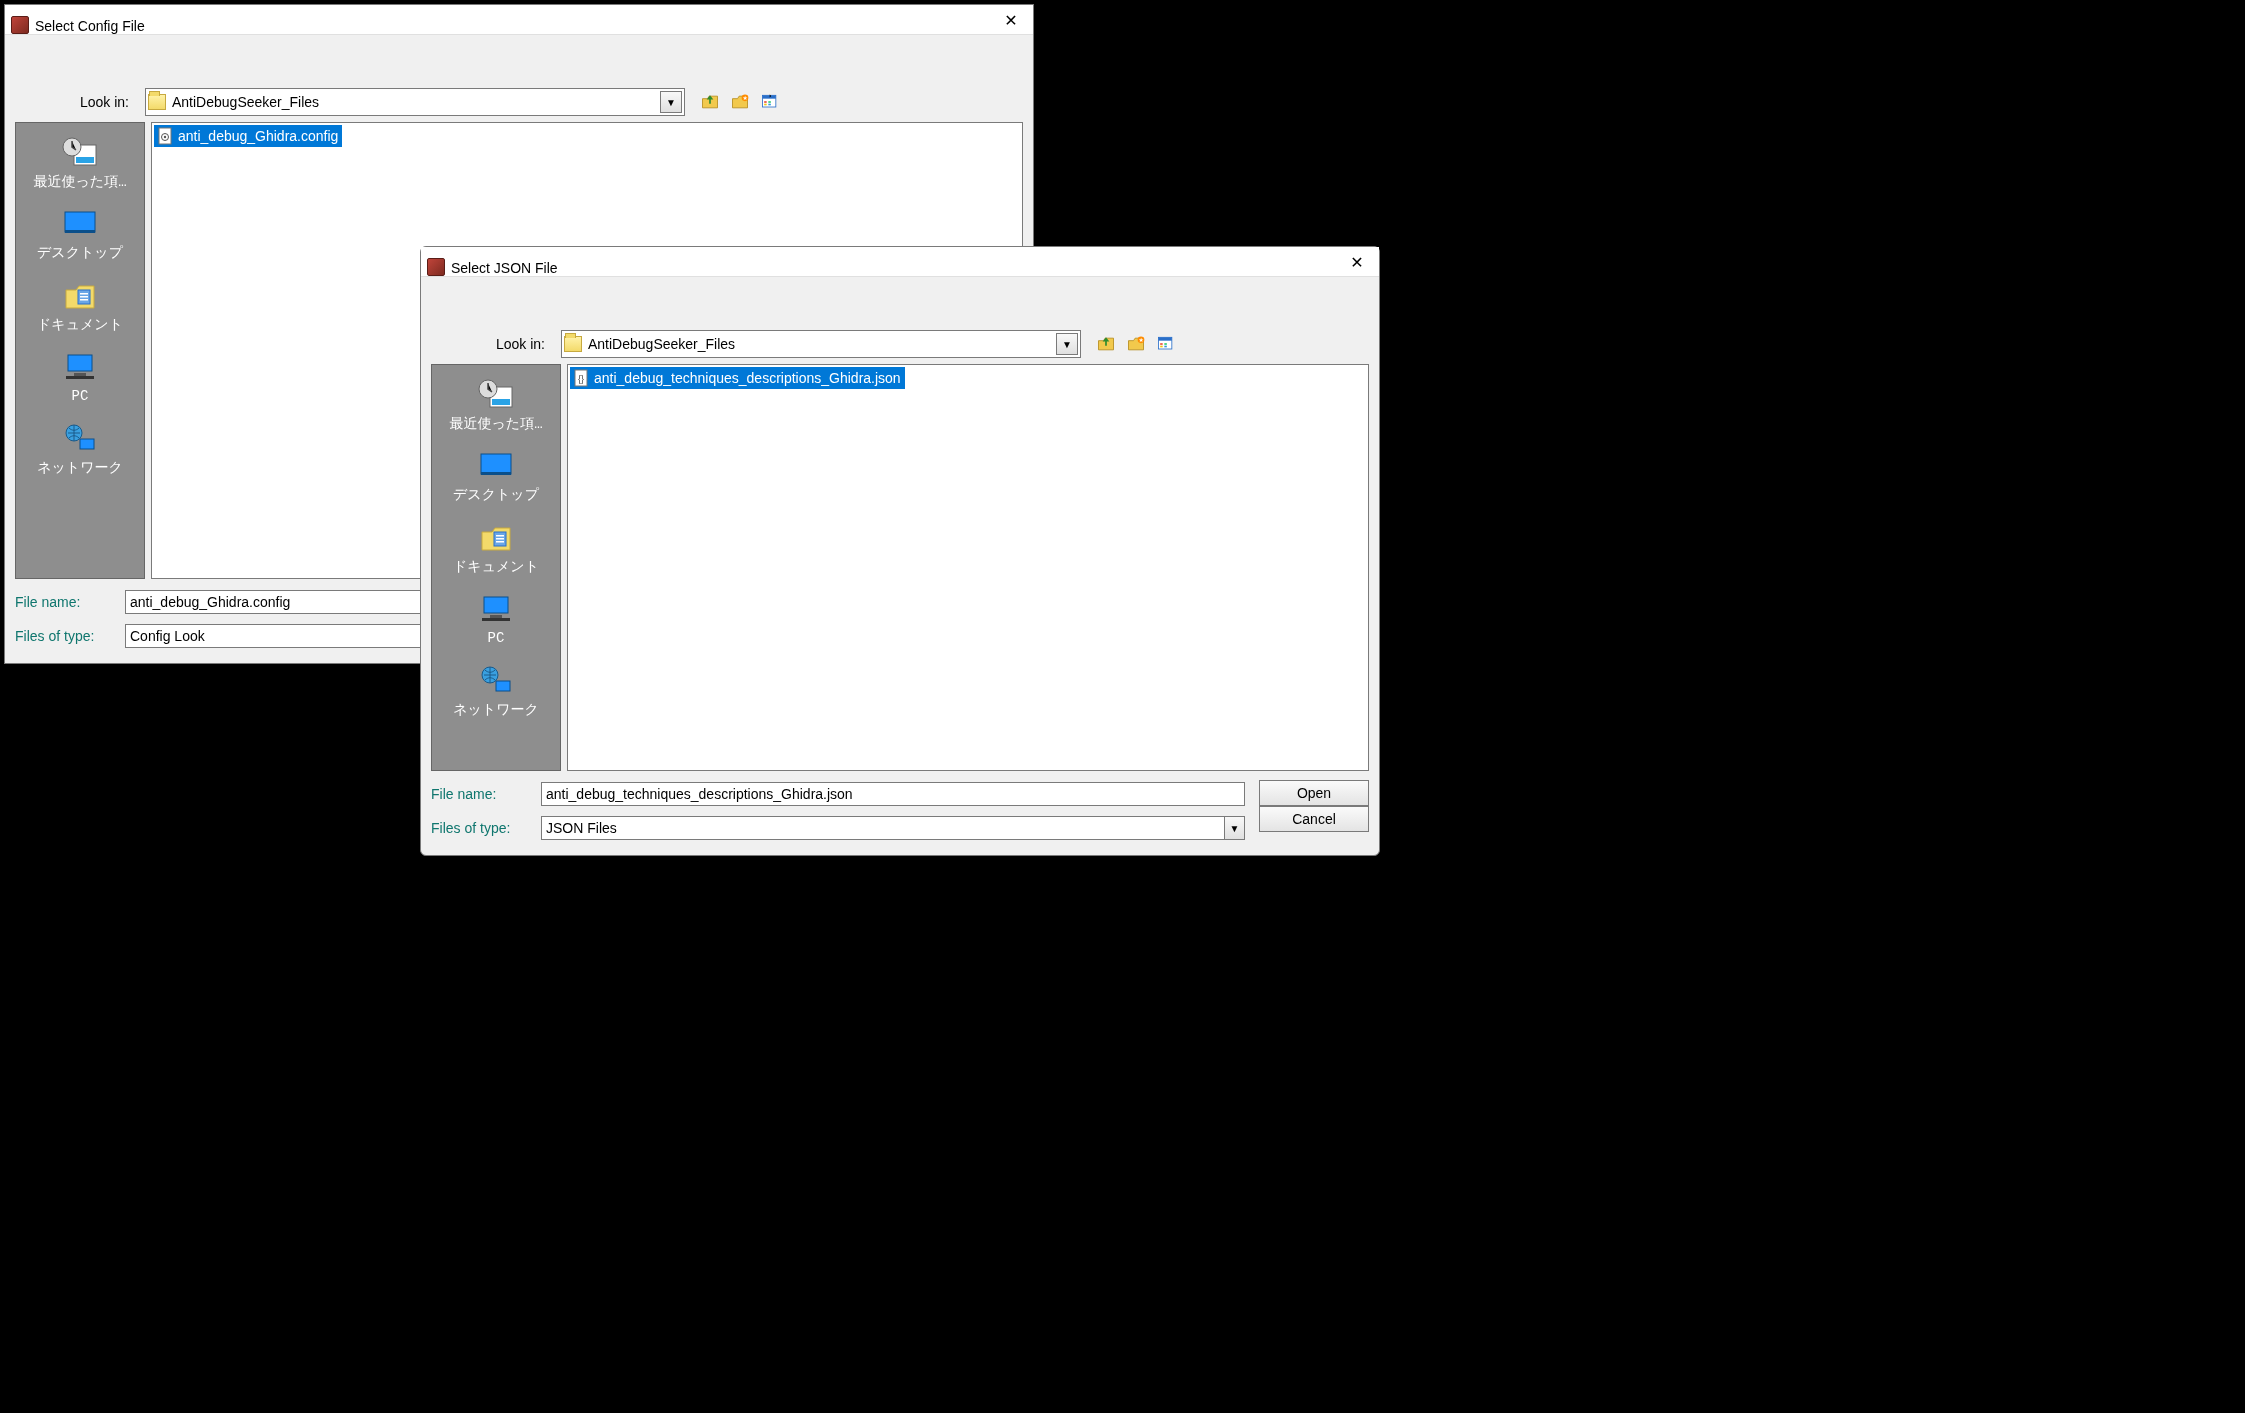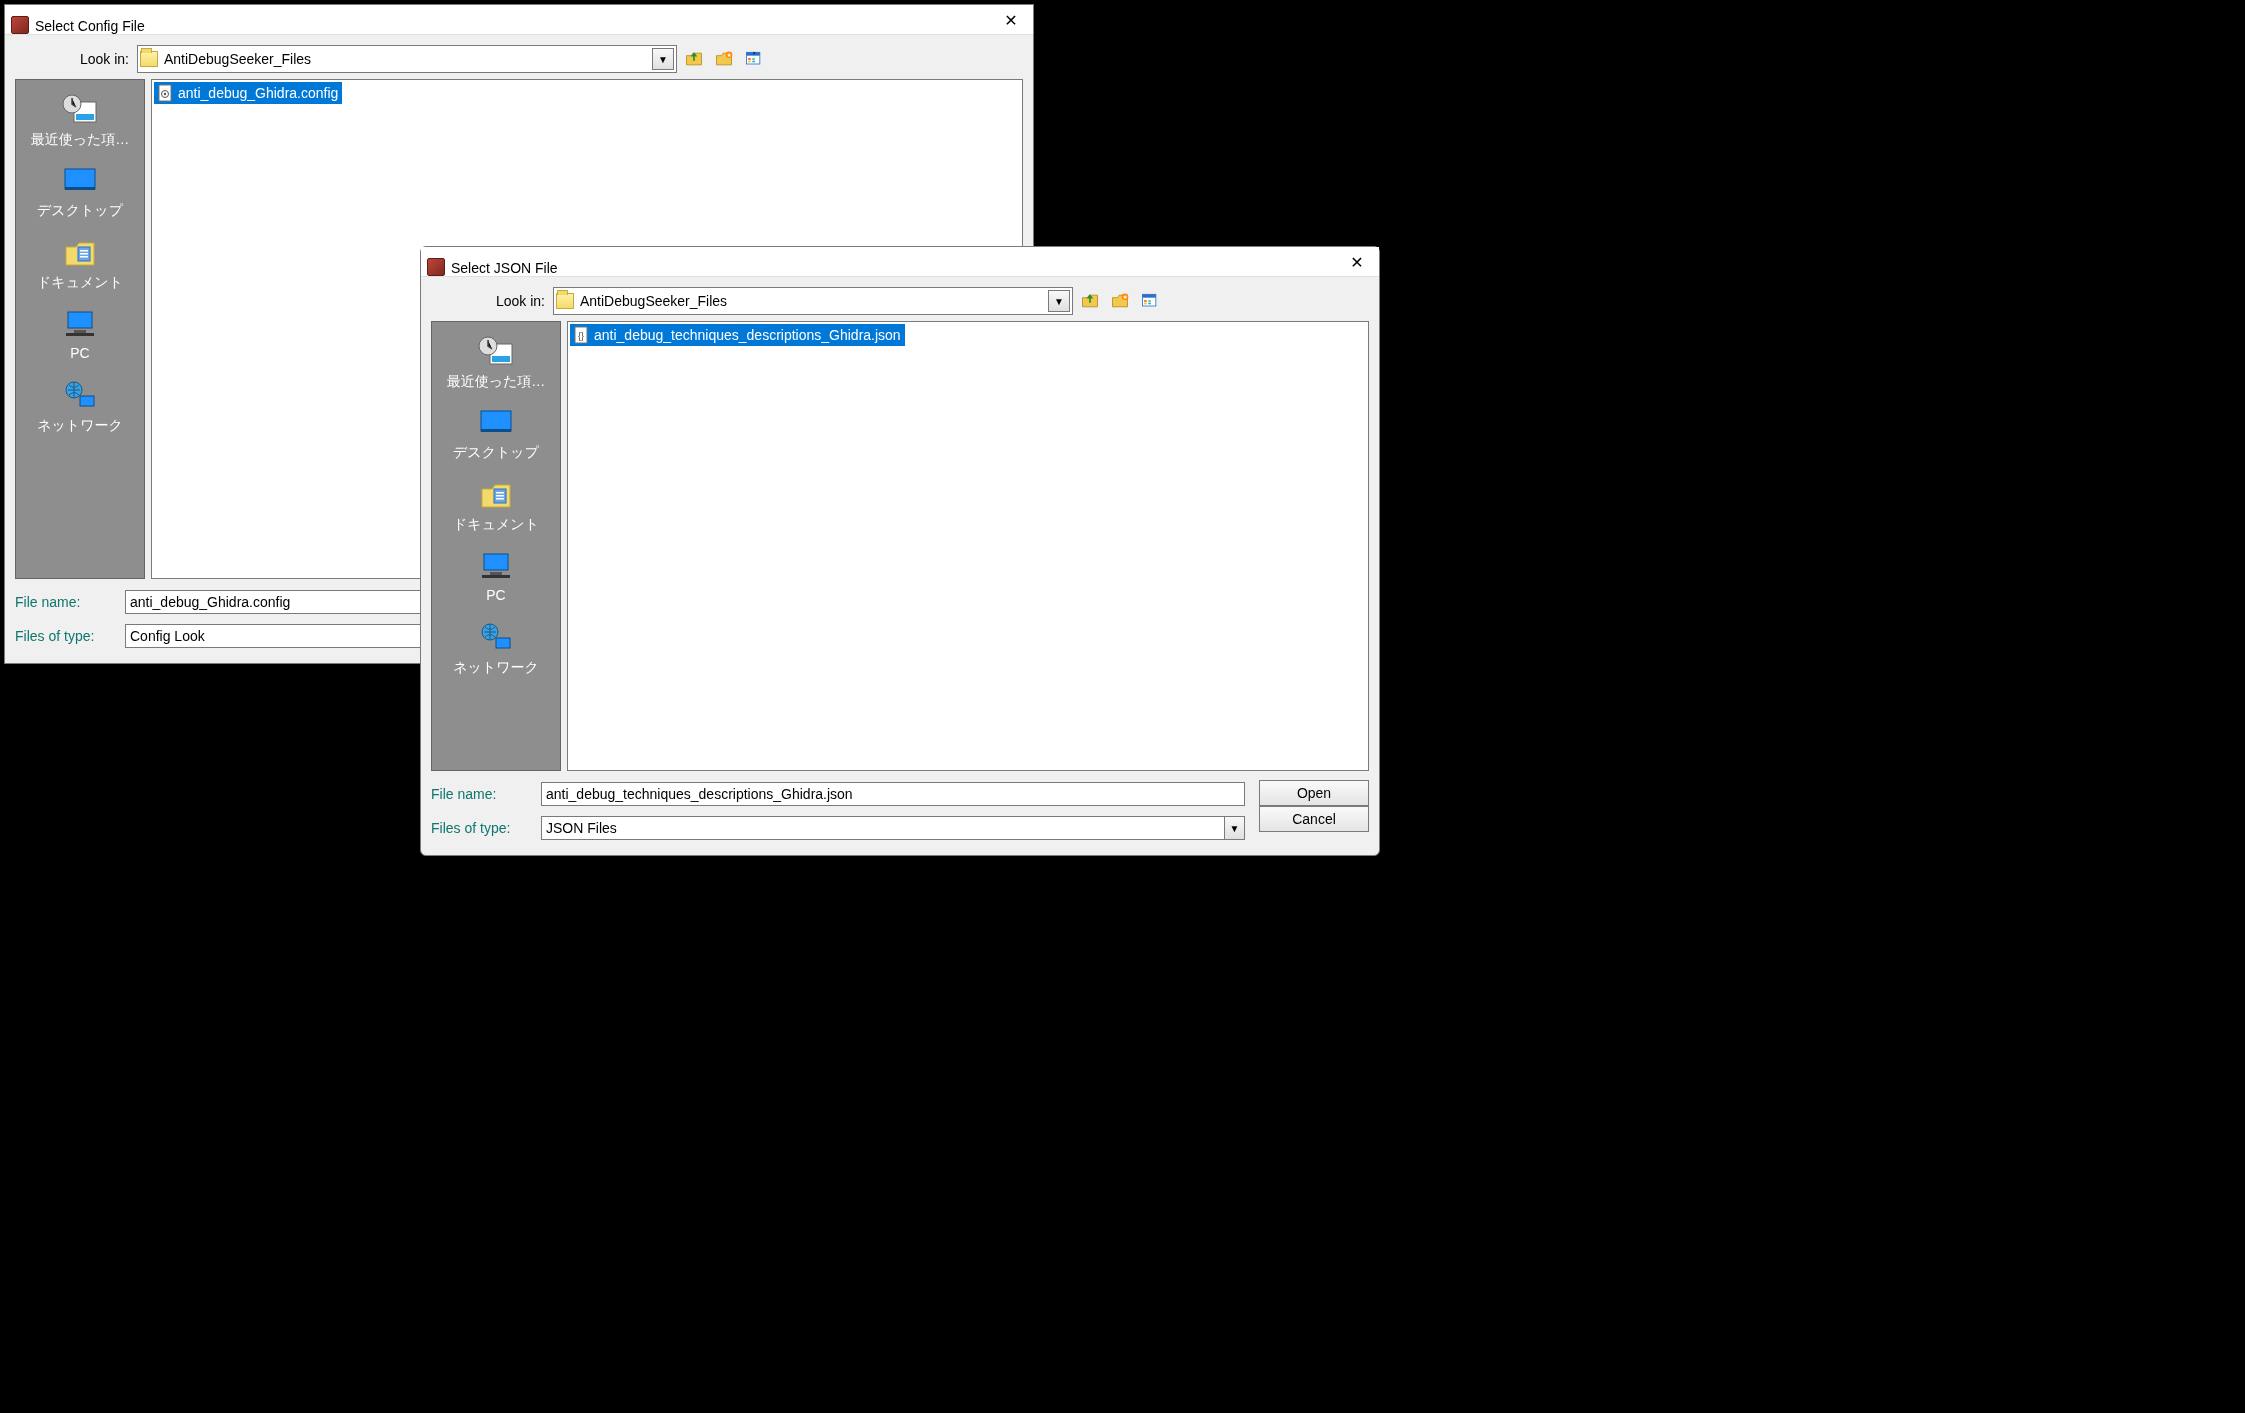--- a/index.html
+++ b/index.html
@@ -41,21 +41,22 @@
     width: 40px; height: 28px;
     display:flex; align-items:center; justify-content:center;
     font-size: 16px; color:#000;
     cursor:pointer;
   }
 
   .toprow {
     display:flex;
     align-items:center;
     padding: 10px 12px 6px 12px;
-    gap: 0;
+    gap: 8px;
+    margin-top: 43px;
   }
   .toprow .lookin-label {
     width: 120px;
     text-align: right;
     padding-right: 8px;
     color:#000;
   }
   .folder-select {
     height: 28px;
     display:flex;
@@ -107,20 +108,21 @@
   .side-item {
     display:flex;
     flex-direction:column;
     align-items:center;
     color:#fff;
     font-size:14px;
     padding:8px 2px 8px 2px;
     cursor:pointer;
     text-align:center;
     gap:4px;
+    font-family:Liberation Mono, monospace;
   }
   .side-item .s-icon { width:40px;height:36px; display:flex;align-items:center;justify-content:center;}
   .side-item .s-label { line-height:1.1; }
 
   .filelist {
     flex:1;
     background:#fff;
     border:1px solid #7a7a7a;
     padding:2px;
     position:relative;

